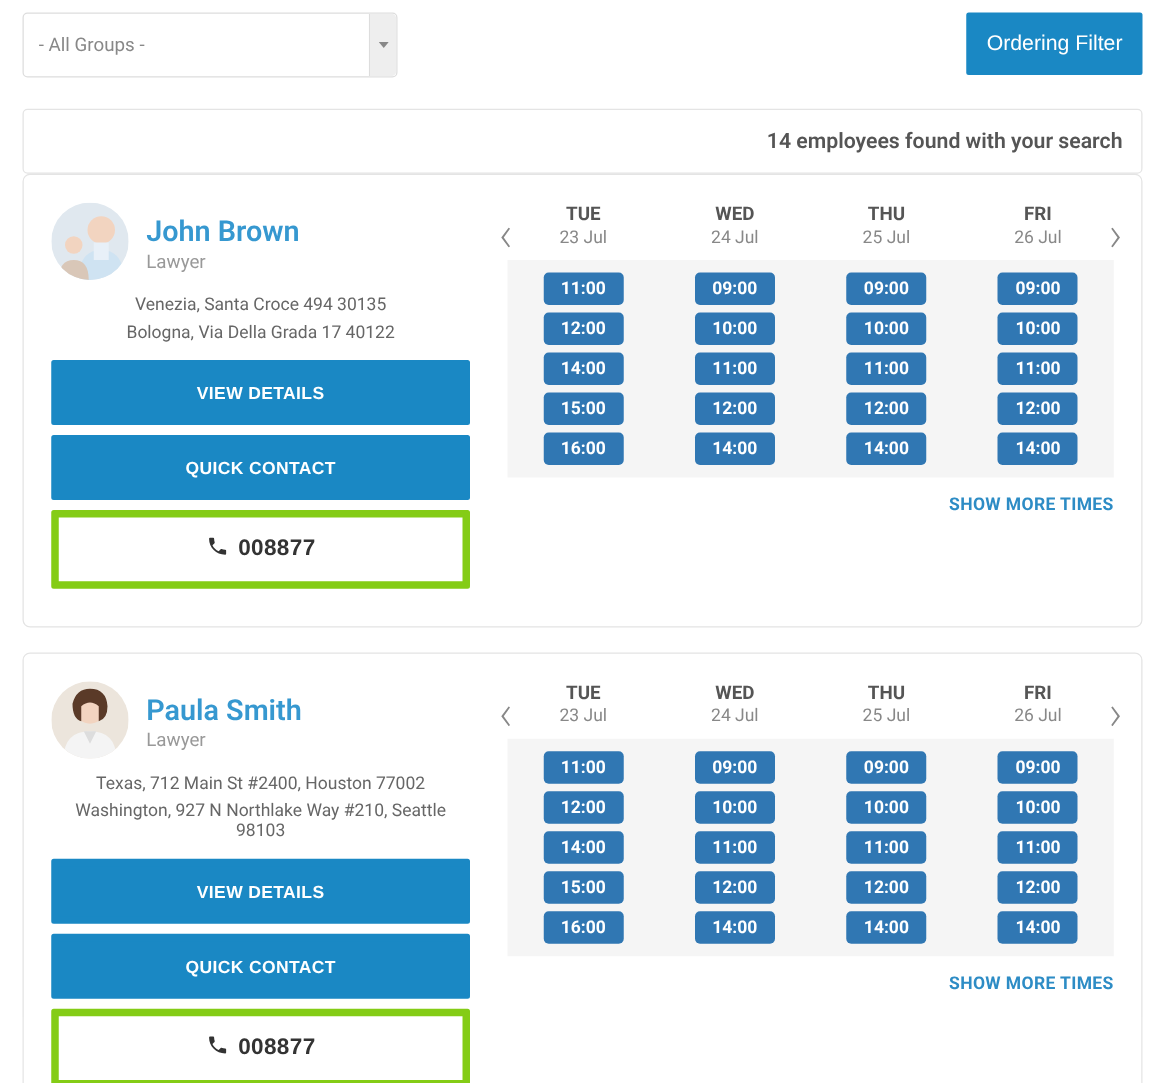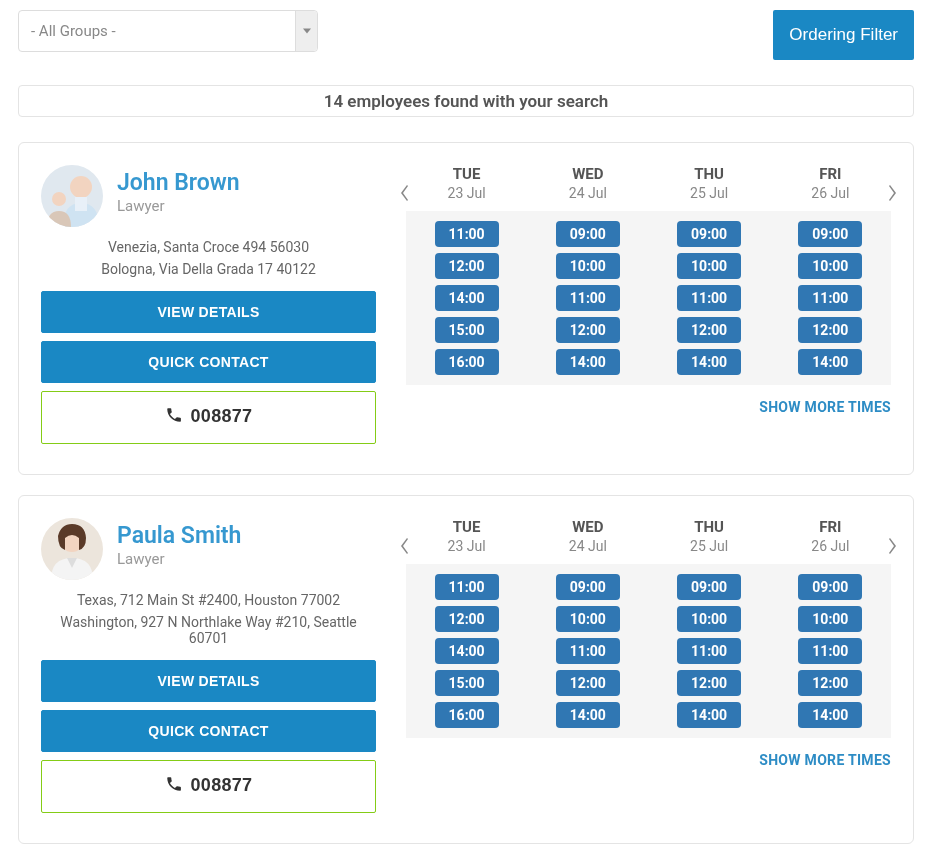--- a/index.html
+++ b/index.html
@@ -1,36 +1,36 @@
 <!DOCTYPE html>
 <html><head>
 <meta charset="utf-8">
 <style>
   * { box-sizing: border-box; margin: 0; padding: 0; }
   body { font-family: -apple-system, BlinkMacSystemFont, "Segoe UI", Roboto, "Helvetica Neue", Arial, sans-serif; background: #fff; padding: 10px 18px; color: #333; width: 932px; }
   .top-bar { display: flex; justify-content: space-between; align-items: stretch; margin-bottom: 25px; }
-  .select-wrap { position: relative; width: 300px; height: 42px; border: 1px solid #ddd; border-radius: 4px; display: flex; align-items: center; }
+  .select-wrap { position: relative; width: 300px; height: 52px; border: 1px solid #ddd; border-radius: 4px; display: flex; align-items: center; }
   .select-wrap .sel-text { flex: 1; padding: 0 12px; color: #888; font-size: 15px; }
   .select-wrap .sel-btn { width: 22px; height: 100%; background: #eee; border-left: 1px solid #ddd; display: flex; align-items: center; justify-content: center; border-radius: 0 4px 4px 0; }
   .select-wrap .sel-btn svg { width: 8px; height: 8px; fill: #888; }
   .ordering-btn { background: #1a88c4; color: #fff; border: none; padding: 0 16px; height: 50px; font-size: 17px; border-radius: 2px; cursor: pointer; }
-  .result-bar { border: 1px solid #e4e4e4; border-radius: 4px; padding: 5px; text-align: center; font-size: 17px; font-weight: 600; color: #555; margin-bottom: 25px; }
+  .result-bar { border: 1px solid #e4e4e4; border-radius: 4px; padding: 15px; text-align: right; font-size: 17px; font-weight: 600; color: #555; }
   .card { border: 1px solid #e4e4e4; border-radius: 6px; padding: 22px; display: flex; gap: 30px; margin-bottom: 20px; }
   .card-left { width: 335px; flex-shrink: 0; }
-  .avatar-row { display: flex; gap: 14px; align-items: flex-start; margin-bottom: 12px; }
+  .avatar-row { display: flex; gap: 14px; align-items: center; margin-bottom: 12px; }
   .avatar { width: 62px; height: 62px; border-radius: 50%; overflow: hidden; flex-shrink: 0; }
   .avatar svg { width: 100%; height: 100%; }
   .name { color: #3698d0; font-size: 23px; font-weight: 600; margin-top: 4px; }
   .role { color: #999; font-size: 15px; margin-top: 1px; }
   .stars-row { text-align: center; margin-bottom: 8px; color: #555; font-size: 15px; }
   .stars-row .star { color: #3077b3; font-size: 16px; letter-spacing: 1px; }
   .stars-row .star.grey { color: #c2c2c2; }
   .loc { text-align: center; color: #666; font-size: 14px; margin-bottom: 6px; }
   .loc:last-of-type { margin-bottom: 14px; }
-  .btn { display: block; width: 100%; text-align: center; padding: 12px; font-size: 14px; font-weight: 700; letter-spacing: .3px; border-radius: 2px; border: 1px solid #84cc16; background: #fff; cursor: pointer; margin-bottom: 8px; }
+  .btn { display: block; width: 100%; text-align: center; padding: 12px; font-size: 14px; font-weight: 700; letter-spacing: .3px; border-radius: 2px; border: 6px solid #84cc16; background: #fff; cursor: pointer; margin-bottom: 8px; }
   .btn.primary { background: #1a88c4; color: #fff; border-color: #1a88c4; }
   .btn.phone { font-size: 18px; font-weight: 700; color: #333; display: flex; align-items: flex-start; justify-content: center; gap: 8px; padding: 14px; }
   .btn.phone svg { width: 18px; height: 18px; fill: #333; }
   .card-right { flex: 1; position: relative; min-width: 0; }
   .nav-arrow { position: absolute; top: 18px; width: 20px; height: 20px; display: flex; align-items: center; justify-content: center; cursor: pointer; }
   .nav-arrow.left { left: -12px; }
   .nav-arrow.right { right: -12px; }
   .nav-arrow svg { width: 10px; height: 16px; fill: #888; }
   .days-header { display: flex; }
   .day-col-h { flex: 1; text-align: center; padding-bottom: 10px; }
@@ -68,21 +68,21 @@
               <path d="M22 62 Q22 38 40 38 Q58 38 58 62 Z" fill="#cfe3f2"></path>
               <rect x="34" y="32" width="12" height="14" fill="#e8f0f8"></rect>
               <circle cx="18" cy="34" r="7" fill="#f2d4c0"></circle>
               <path d="M6 62 Q6 46 18 46 Q30 46 30 62 Z" fill="#d9c7b8"></path>
             </svg></div>
           <div>
             <div class="name">John Brown</div>
             <div class="role">Lawyer</div>
           </div>
         </div>
-        <div class="loc">Venezia, Santa Croce 494 56030</div>
+        <div class="loc">Venezia, Santa Croce 494 30135</div>
         <div class="loc">Bologna, Via Della Grada 17 40122</div>
         <button class="btn primary">VIEW DETAILS</button>
         <button class="btn primary">QUICK CONTACT</button>
         <button class="btn phone">
           <span><svg viewBox="0 0 24 24">
               <path d="M6.6 10.8c1.4 2.8 3.8 5.2 6.6 6.6l2.2-2.2c.3-.3.7-.4 1-.2 1.2.4 2.5.6 3.8.6.6 0 1 .4 1 1V20c0 .6-.4 1-1 1C10.6 21 3 13.4 3 4c0-.6.4-1 1-1h3.4c.6 0 1 .4 1 1 0 1.3.2 2.6.6 3.8.1.3 0 .7-.2 1l-2.2 2z"></path>
             </svg></span>
           <span>008877</span>
         </button>
       </div>
@@ -157,21 +157,21 @@
               <path d="M17 18 Q20 6 31 6 Q44 6 45 20 Q45 30 38 32 L38 20 Q31 14 24 20 L24 32 Q17 30 17 18 Z" fill="#5a3a28"></path>
               <path d="M10 62 Q10 40 31 40 Q52 40 52 62 Z" fill="#f4f4f4"></path>
               <path d="M26 40 L31 50 L36 40 Z" fill="#ddd"></path>
             </svg></div>
           <div>
             <div class="name">Paula Smith</div>
             <div class="role">Lawyer</div>
           </div>
         </div>
         <div class="loc">Texas, 712 Main St #2400, Houston 77002</div>
-        <div class="loc">Washington, 927 N Northlake Way #210, Seattle 60701</div>
+        <div class="loc">Washington, 927 N Northlake Way #210, Seattle 98103</div>
         <button class="btn primary">VIEW DETAILS</button>
         <button class="btn primary">QUICK CONTACT</button>
         <button class="btn phone">
           <span><svg viewBox="0 0 24 24">
               <path d="M6.6 10.8c1.4 2.8 3.8 5.2 6.6 6.6l2.2-2.2c.3-.3.7-.4 1-.2 1.2.4 2.5.6 3.8.6.6 0 1 .4 1 1V20c0 .6-.4 1-1 1C10.6 21 3 13.4 3 4c0-.6.4-1 1-1h3.4c.6 0 1 .4 1 1 0 1.3.2 2.6.6 3.8.1.3 0 .7-.2 1l-2.2 2z"></path>
             </svg></span>
           <span>008877</span>
         </button>
       </div>
       <div class="card-right">

